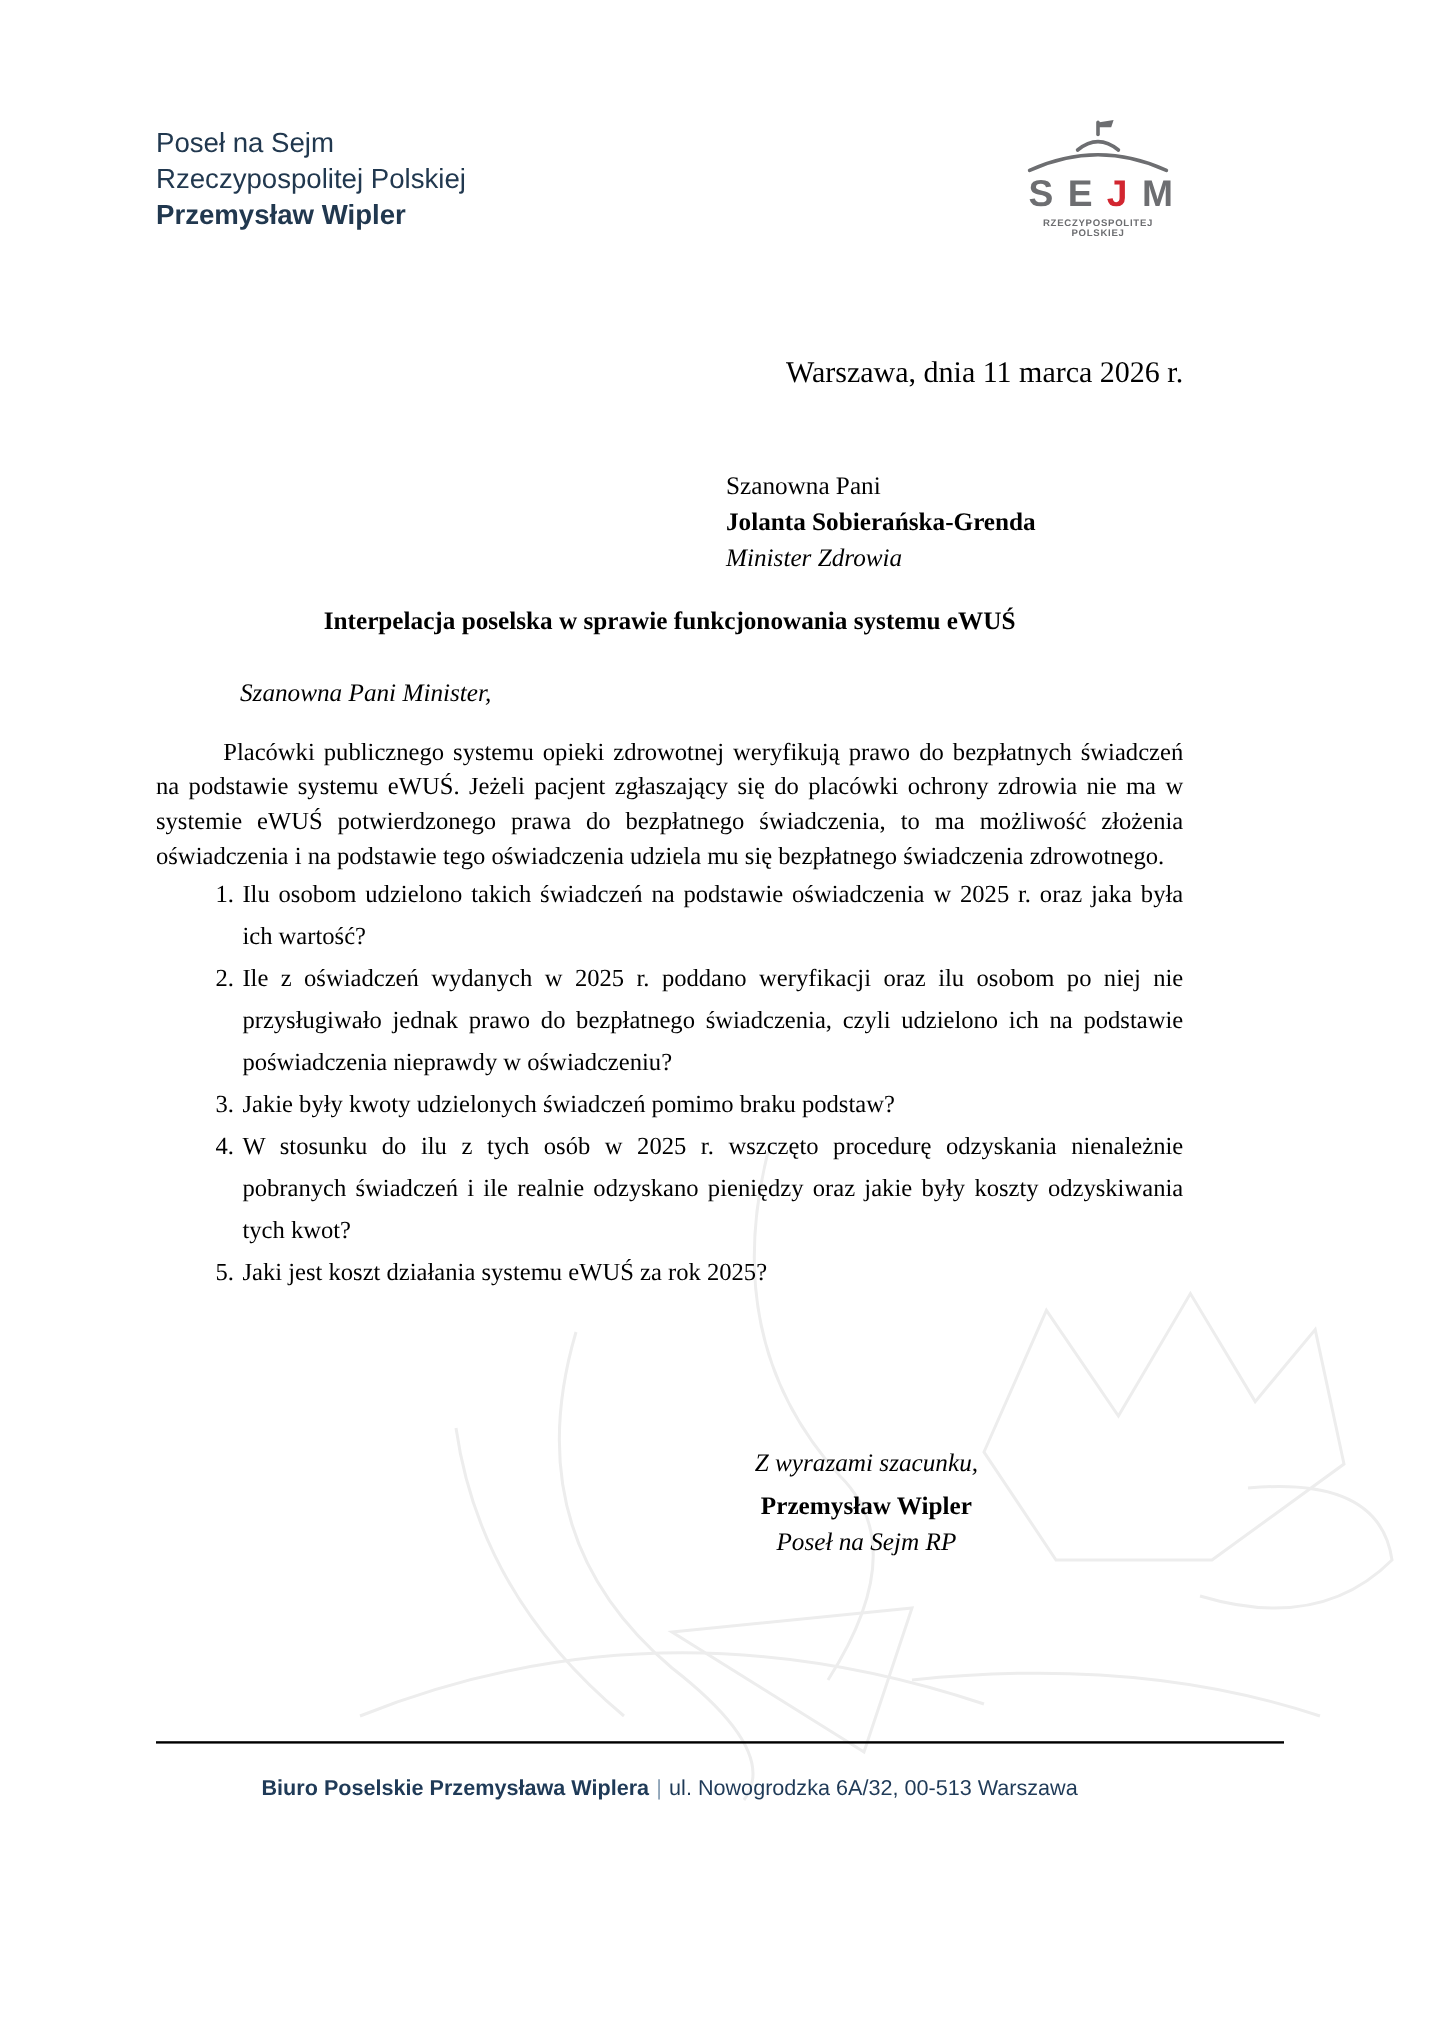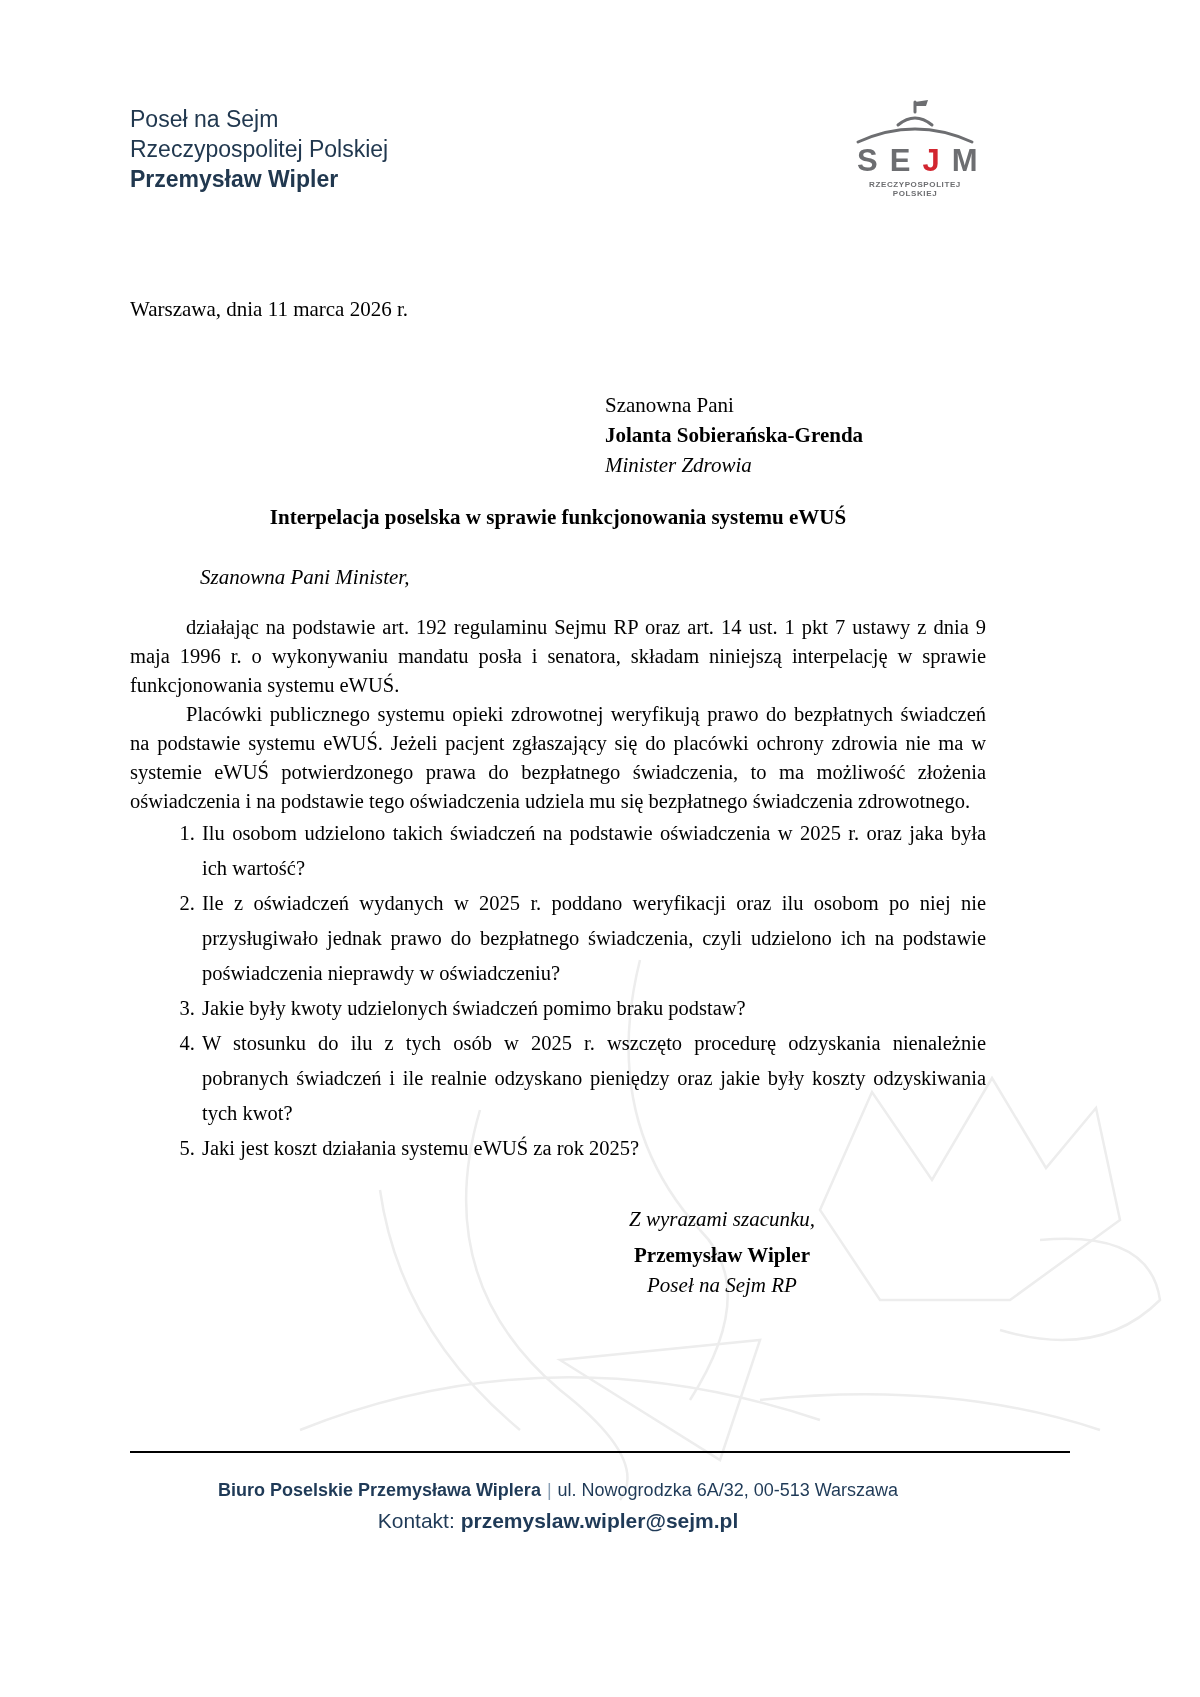--- a/index.html
+++ b/index.html
@@ -21,21 +21,21 @@
   
   .sejm { position:absolute; left:852px; top:98px; width:126px; text-align:center;
           font-family:"Liberation Sans", sans-serif; }
   .sejm-letters { color:#6d6e71; font-size:31px; font-weight:bold; letter-spacing:2px;
                   line-height:30px; margin-top:-4px; }
   .sejm-letters .sp { margin:0 5px; }
   .sejm-letters .red { color:#d22630; }
   .sejm-sub { color:#6d6e71; font-size:8px; letter-spacing:0.6px; margin-top:4px; font-weight:bold; }
 
   
-  .dateline { position:absolute; left:130px; top:297px; width:856px; text-align:left; font-size:21px; }
+  .dateline { position:absolute; left:130px; top:297px; width:856px; text-align:right; font-size:25px; }
 
   
   .addressee { position:absolute; left:605px; top:390px; font-size:21px; line-height:30px; }
   .addressee .name { font-weight:bold; }
   .addressee .role { font-style:italic; }
 
   
   .subject { position:absolute; left:130px; top:505px; width:856px; text-align:center;
              font-weight:bold; font-size:21px; }
 
@@ -119,21 +119,20 @@
       <div>Szanowna Pani</div>
       <div class="name">Jolanta Sobierańska-Grenda</div>
       <div class="role">Minister Zdrowia</div>
     </div>
 
     <div class="subject">Interpelacja poselska w sprawie funkcjonowania systemu eWUŚ</div>
 
     <div class="greeting">Szanowna Pani Minister,</div>
 
     <div class="body">
-      <p>działając na podstawie art. 192 regulaminu Sejmu RP oraz art. 14 ust. 1 pkt 7 ustawy z dnia 9 maja 1996 r. o wykonywaniu mandatu posła i senatora, składam niniejszą interpelację w sprawie funkcjonowania systemu eWUŚ.</p>
       <p>Placówki publicznego systemu opieki zdrowotnej weryfikują prawo do bezpłatnych świadczeń na podstawie systemu eWUŚ. Jeżeli pacjent zgłaszający się do placówki ochrony zdrowia nie ma w systemie eWUŚ potwierdzonego prawa do bezpłatnego świadczenia, to ma możliwość złożenia oświadczenia i na podstawie tego oświadczenia udziela mu się bezpłatnego świadczenia zdrowotnego.</p>
       <ol class="questions">
         <li>Ilu osobom udzielono takich świadczeń na podstawie oświadczenia w 2025 r. oraz jaka była ich wartość?</li>
         <li>Ile z oświadczeń wydanych w 2025 r. poddano weryfikacji oraz ilu osobom po niej nie przysługiwało jednak prawo do bezpłatnego świadczenia, czyli udzielono ich na podstawie poświadczenia nieprawdy w oświadczeniu?</li>
         <li>Jakie były kwoty udzielonych świadczeń pomimo braku podstaw?</li>
         <li>W stosunku do ilu z tych osób w 2025 r. wszczęto procedurę odzyskania nienależnie pobranych świadczeń i ile realnie odzyskano pieniędzy oraz jakie były koszty odzyskiwania tych kwot?</li>
         <li>Jaki jest koszt działania systemu eWUŚ za rok 2025?</li>
       </ol>
     </div>
 
@@ -142,20 +141,16 @@
     <div class="signature">
       <div class="name">Przemysław Wipler</div>
       <div class="role">Poseł na Sejm RP</div>
     </div>
 
     <div class="rule"></div>
     <div class="footer">
       <div class="f-line1">
         <span class="office">Biuro Poselskie Przemysława Wiplera</span><span class="sep">|</span><span>ul. Nowogrodzka 6A/32, 00-513 Warszawa</span>
       </div>
-      <div class="f-line2">
-        <span>Kontakt:</span>
-        <span class="email">przemyslaw.wipler@sejm.pl</span>
-      </div>
     </div>
 
   </div>
 </div>
 
 </body></html>

